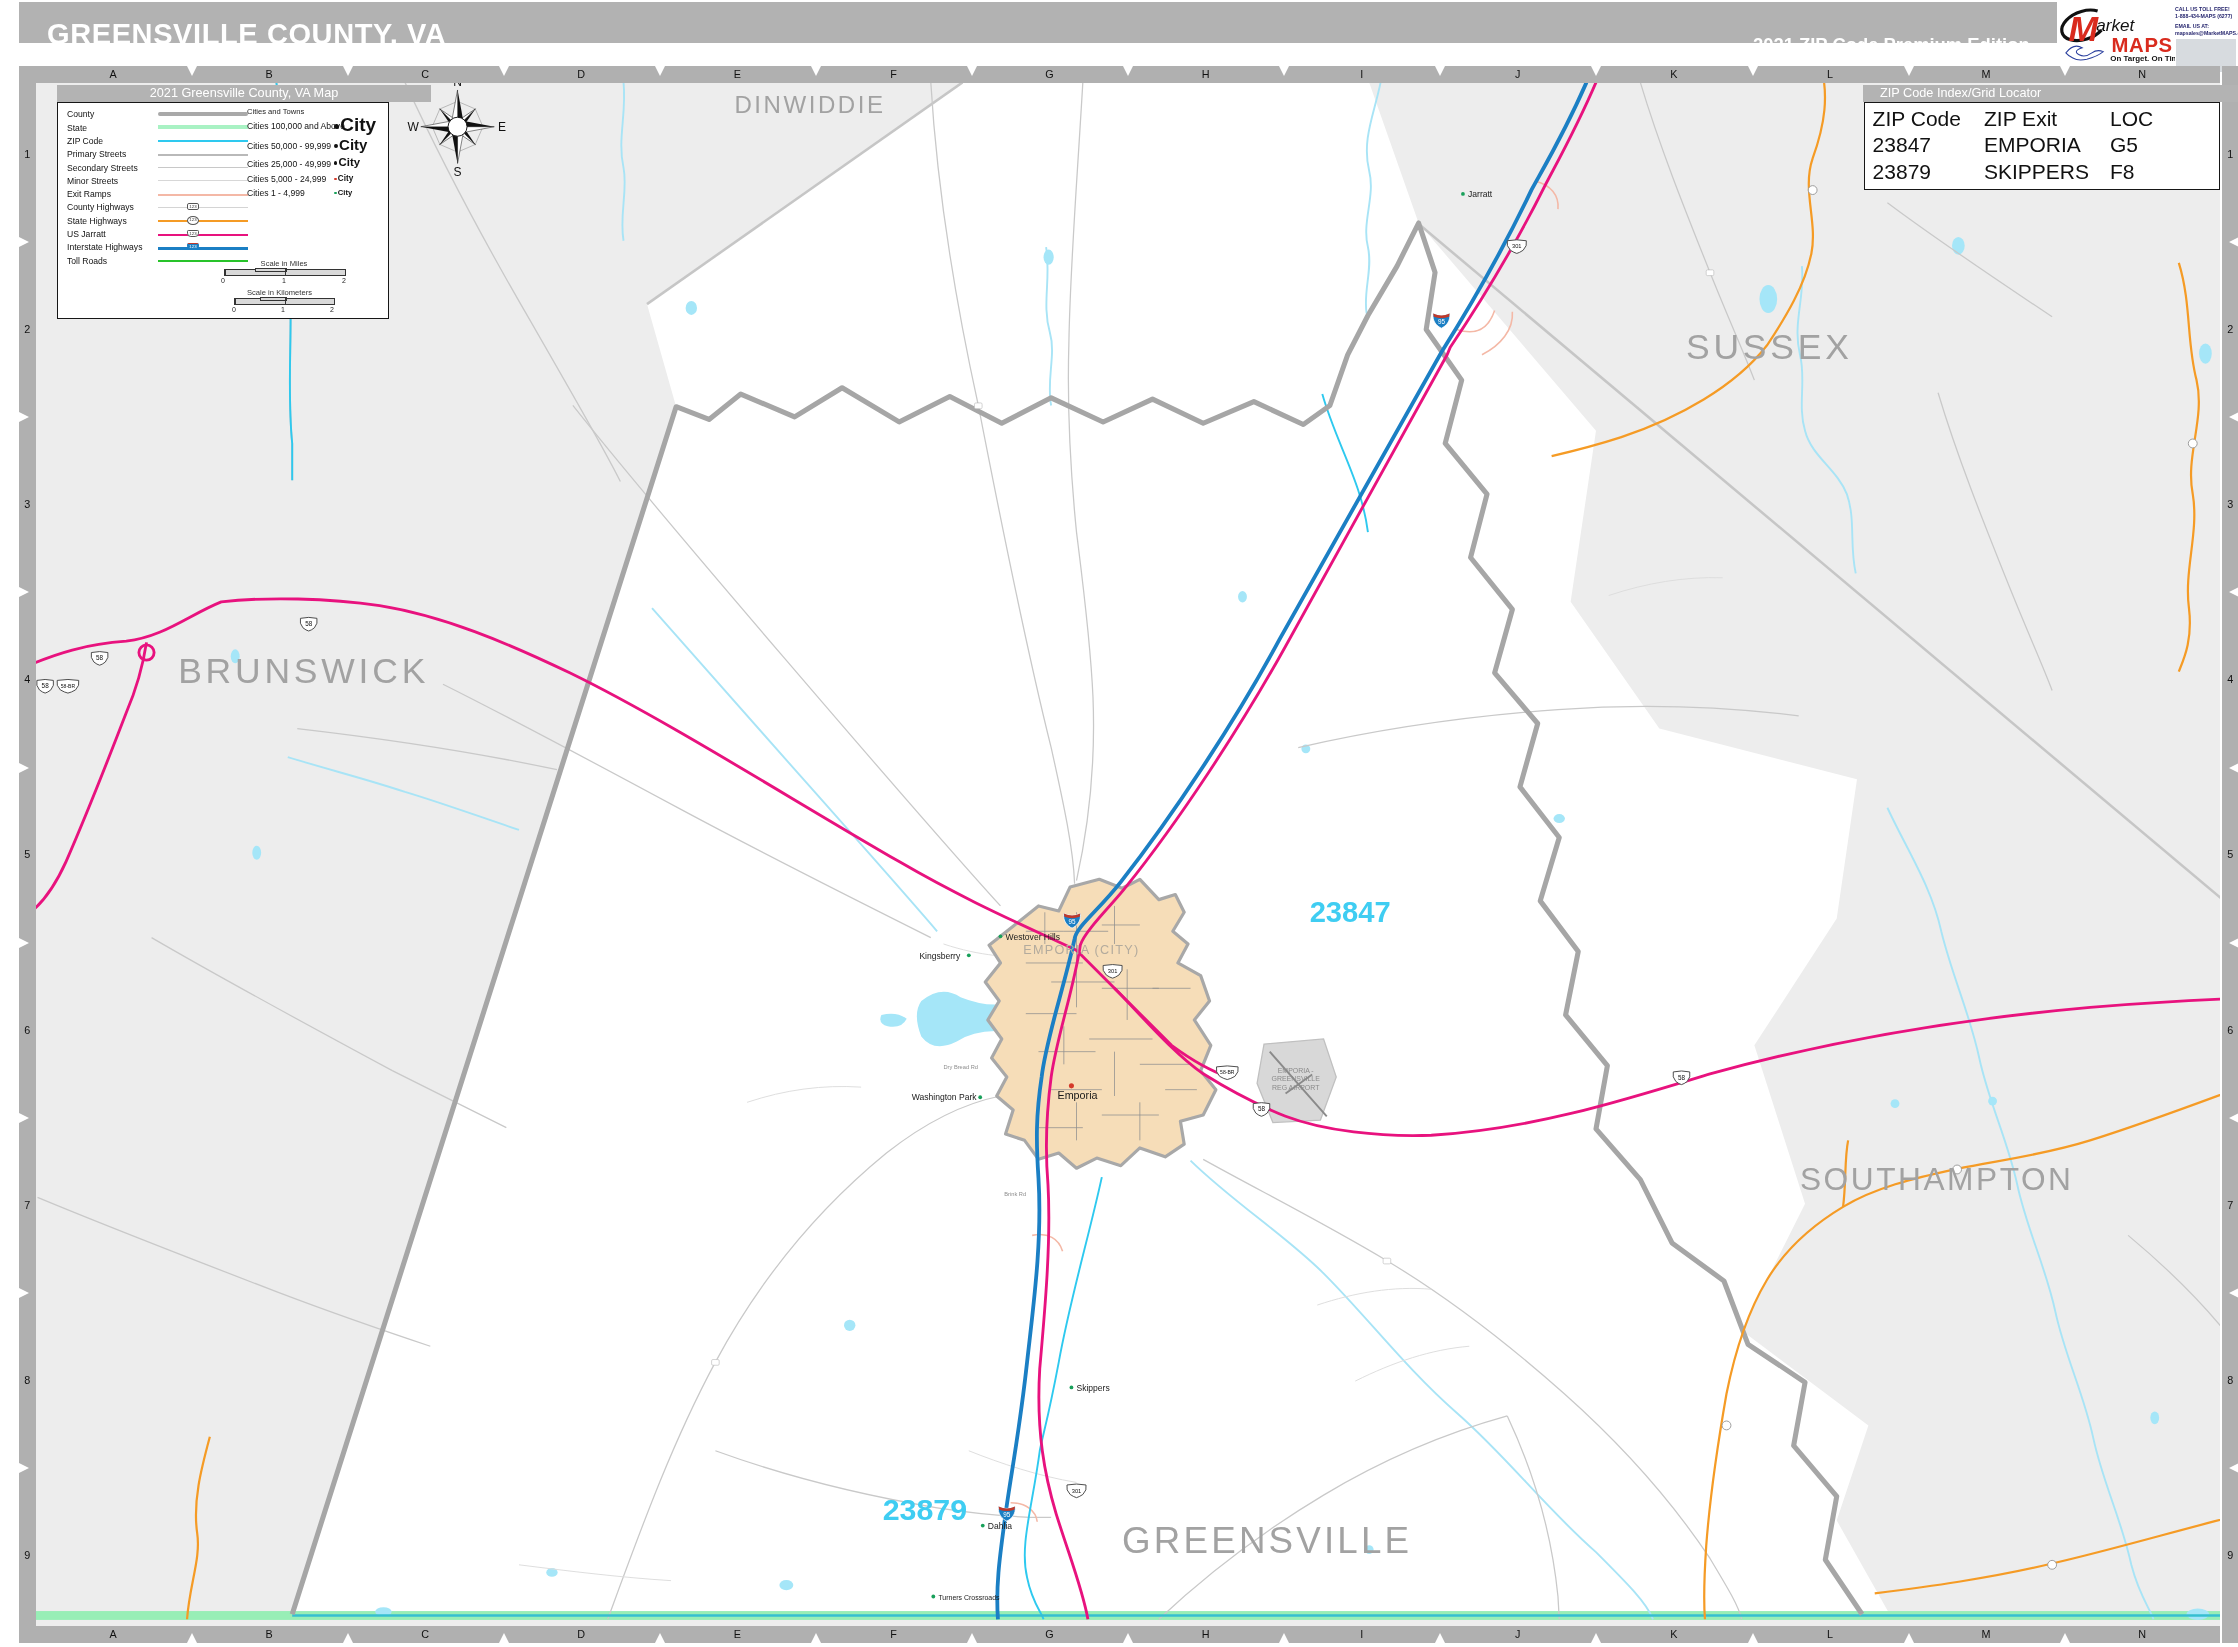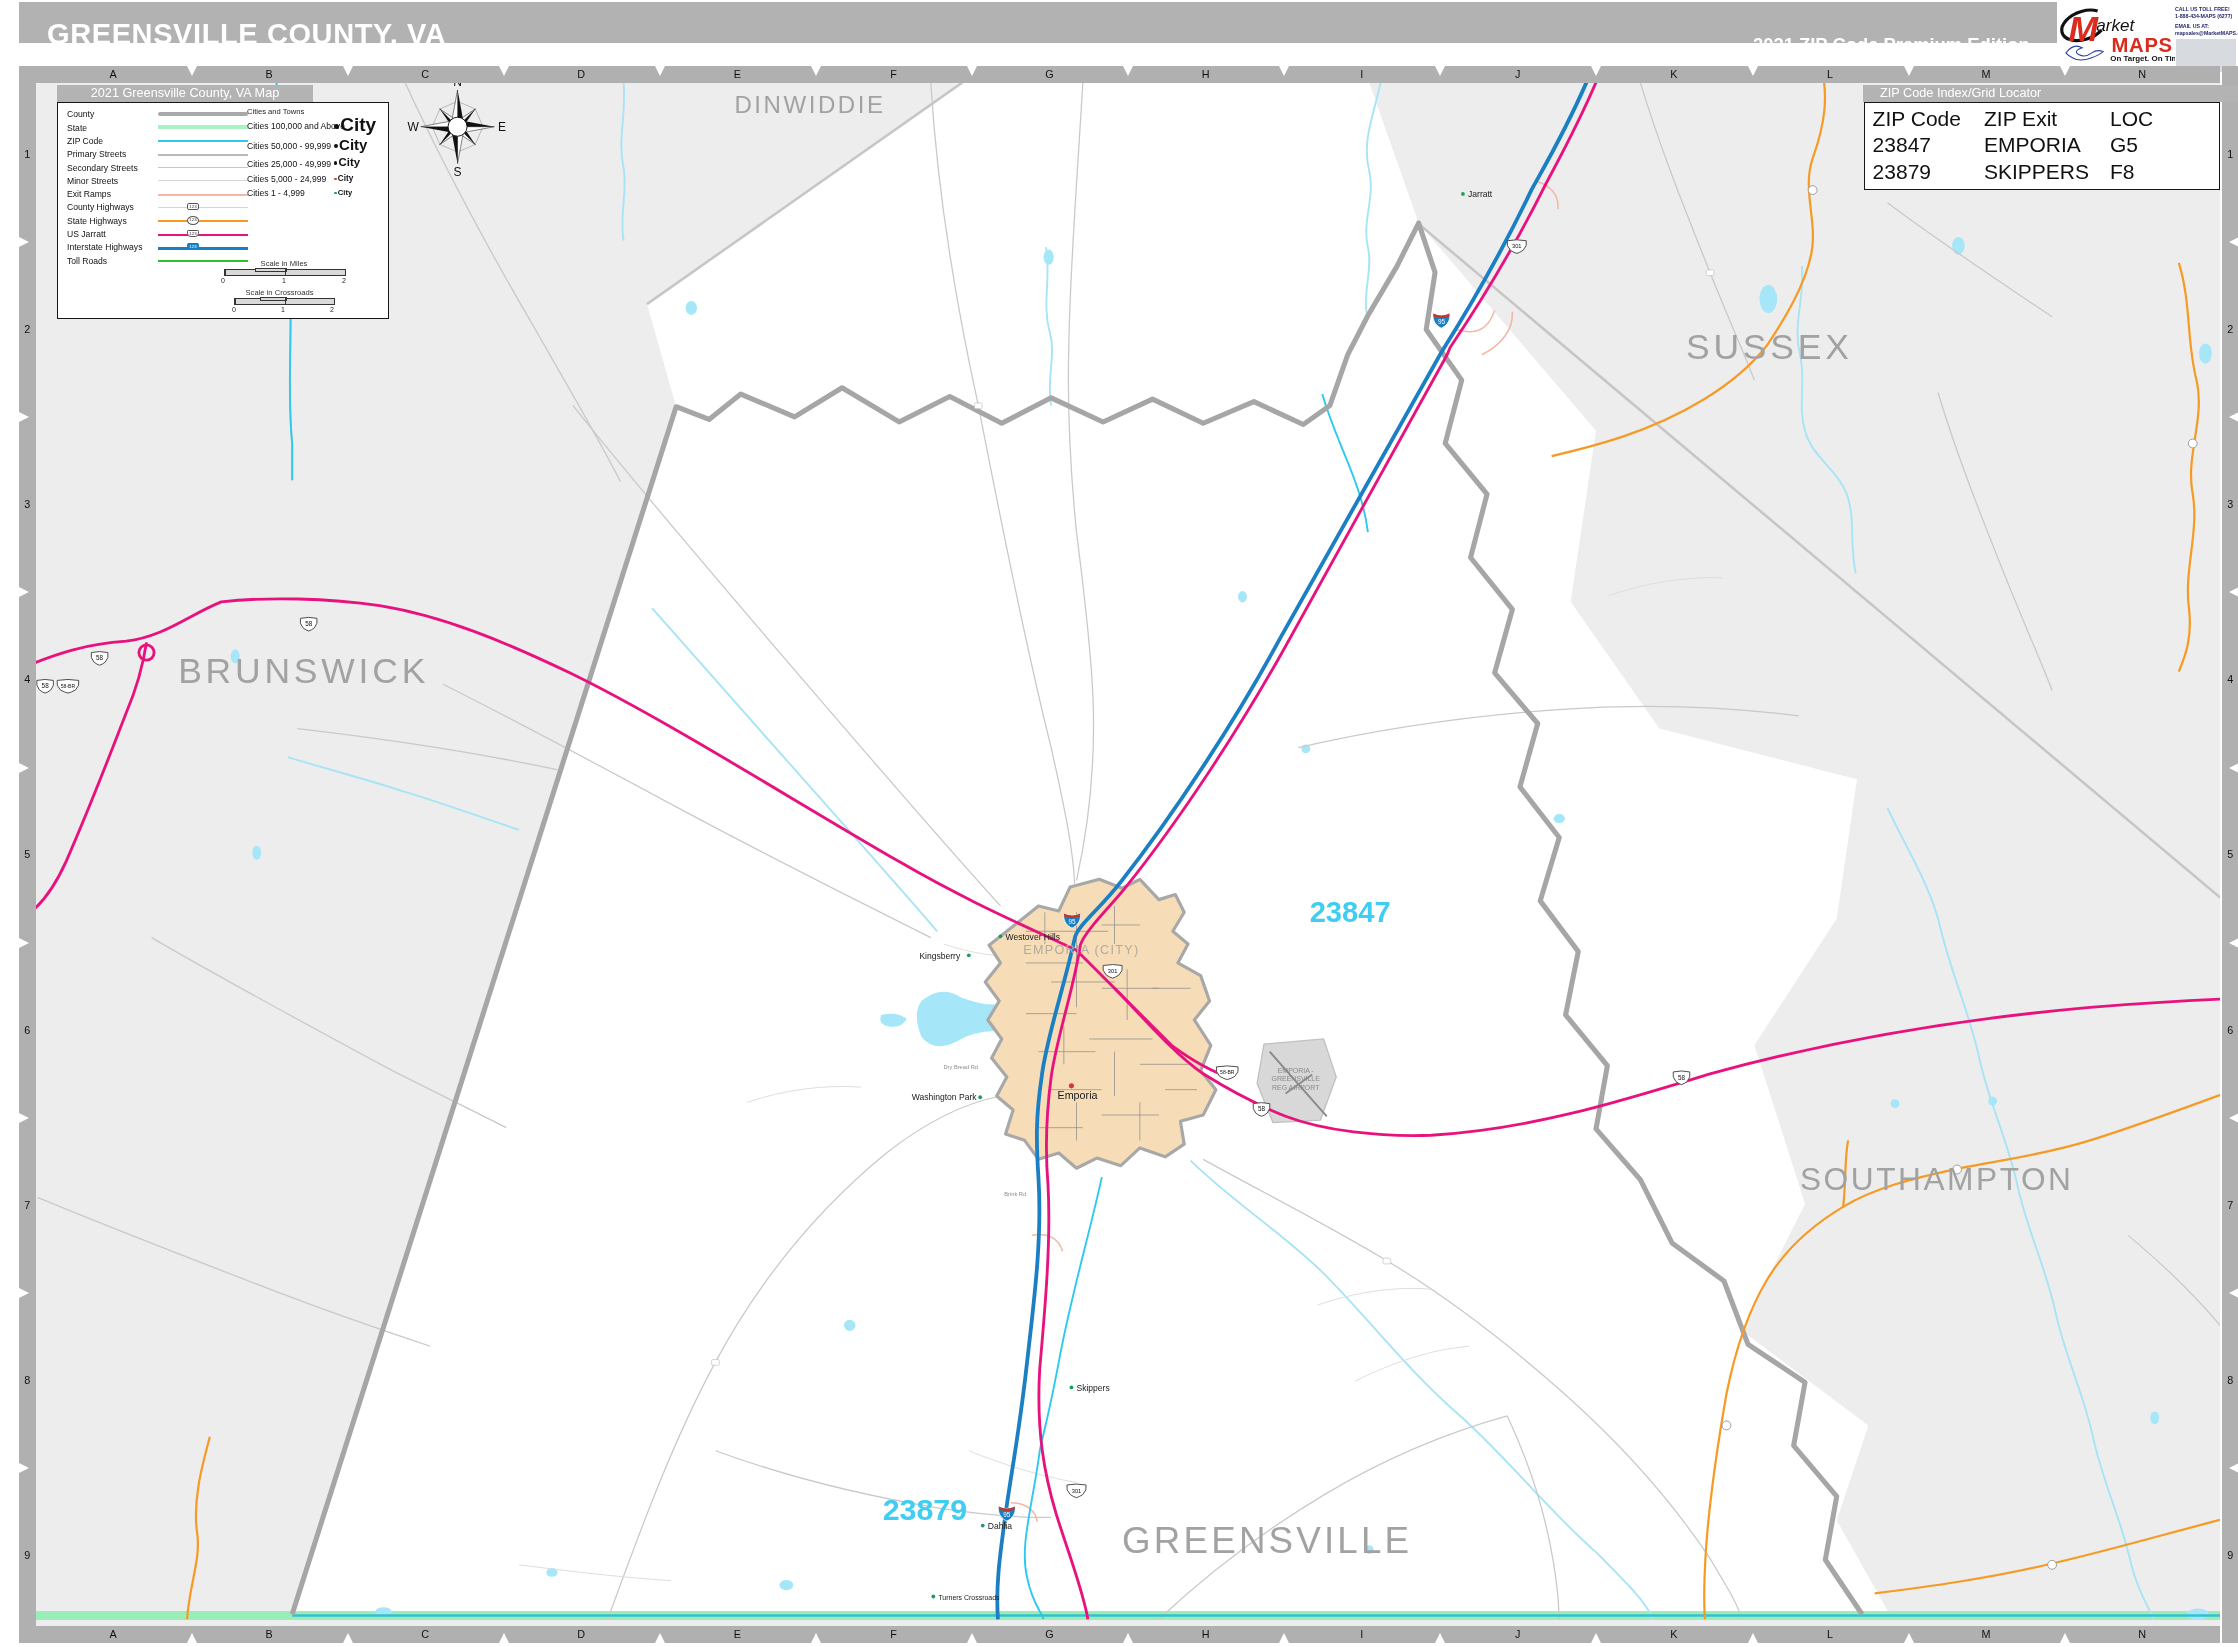--- a/index.html
+++ b/index.html
@@ -31,21 +31,21 @@
         border-left:5.7px solid transparent;border-right:5.7px solid transparent;border-bottom:10px solid #fff;z-index:2;}
   .vl .cell:not(:last-child)::after{content:'';position:absolute;bottom:-5.7px;left:0;width:0;height:0;
         border-top:5.7px solid transparent;border-bottom:5.7px solid transparent;border-left:10px solid #fff;z-index:2;}
   .vr .cell:not(:last-child)::after{content:'';position:absolute;bottom:-5.7px;right:0;width:0;height:0;
         border-top:5.7px solid transparent;border-bottom:5.7px solid transparent;border-right:10px solid #fff;z-index:2;}
 
   
   .map{position:absolute;left:35px;top:82px;width:2185px;height:1544px;background:#ededed;z-index:1;}
 
   
-  .leg-title{position:absolute;left:57px;top:85px;width:256px;height:17px;background:#b3b3b3;
+  .leg-title{position:absolute;left:57px;top:85px;width:374px;height:17px;background:#b3b3b3;
         color:#fff;font-size:12.7px;line-height:17px;text-align:center;z-index:5;}
   .leg-box{position:absolute;left:57px;top:102px;width:318px;height:215px;background:#fff;
         border:1.9px solid #161616;z-index:5;padding-left:12px;}
   .lr{position:absolute;left:9px;font-size:8.6px;color:#111;white-space:nowrap;}
   .ls{position:absolute;left:100px;width:90px;}
   .ls .ln{display:block;width:100%;}
   .sh{position:absolute;left:29px;top:-4.4px;background:#fff;border:0.6px solid #555;font-size:4.4px;
         line-height:5.7px;padding:0 1.3px;border-radius:1.9px;color:#333;z-index:2;}
   .sh.circ{border-radius:50%;padding:0.6px 1.3px;}
   .sh.us{border-radius:1.3px 1.3px 3.8px 3.8px;}
@@ -531,21 +531,21 @@
     <div class="sc-lab" style="left:166px;top:156px">Scale in Miles</div>
     <div class="sc-bar" style="left:166px;top:166px;width:120px">
       <span class="half"></span>
         <span class="t" style="left:0"></span>
         <span class="t" style="left:50%"></span>
         <span class="t" style="left:100%"></span>
     </div>
     <div class="sc-n" style="left:163px;top:174px">0</div>
     <div class="sc-n" style="left:224px;top:174px">1</div>
     <div class="sc-n" style="left:284px;top:174px">2</div>
-    <div class="sc-lab" style="left:171px;top:185px;width:101px">Scale in Crossroads</div>
+    <div class="sc-lab" style="left:171px;top:185px;width:101px">Scale in Kilometers</div>
     <div class="sc-bar" style="left:176px;top:195px;width:99px">
       <span class="half"></span>
         <span class="t" style="left:0"></span>
         <span class="t" style="left:50%"></span>
         <span class="t" style="left:100%"></span>
     </div>
     <div class="sc-n" style="left:174px;top:203px">0</div>
     <div class="sc-n" style="left:223px;top:203px">1</div>
     <div class="sc-n" style="left:272px;top:203px">2</div>
   </div>

